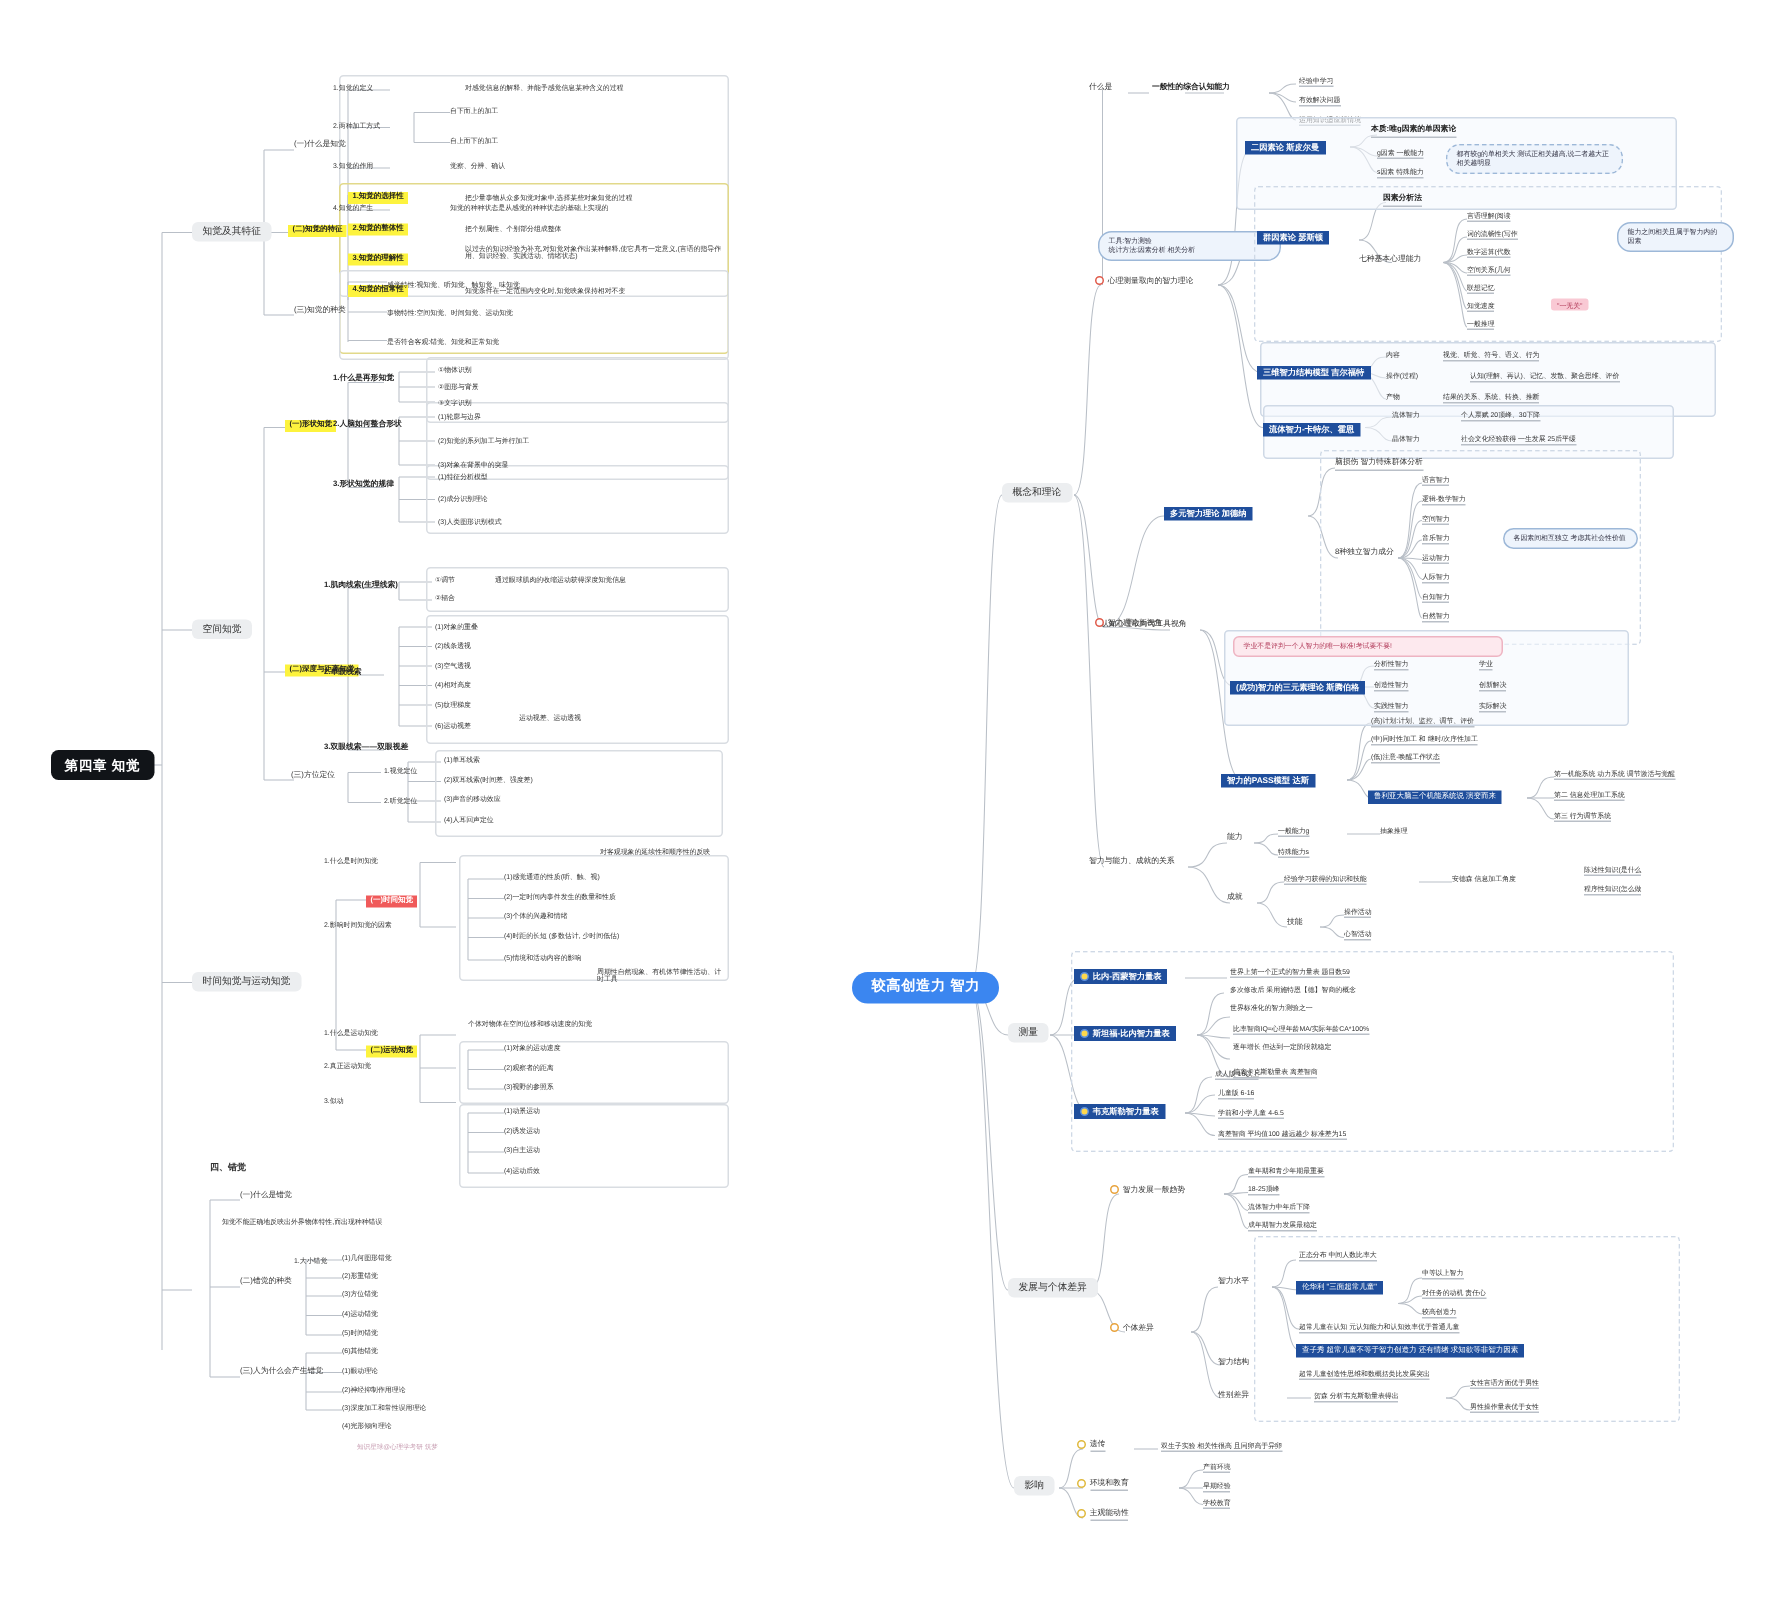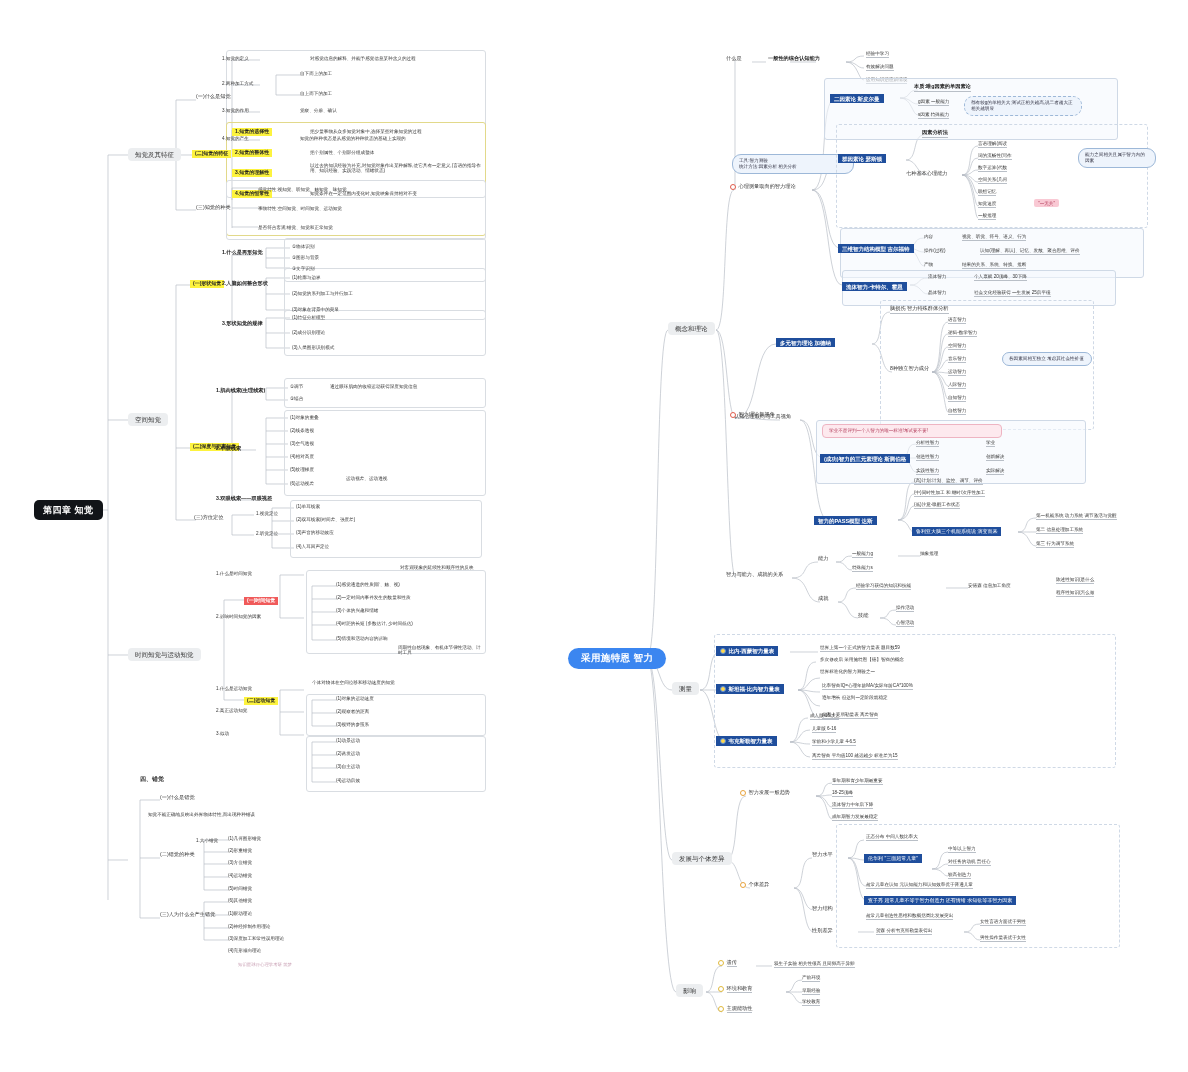--- a/index.html
+++ b/index.html
@@ -416,21 +416,21 @@
 <div class="node t" style="left:228px;top:898px;">(6)其他错觉</div>
 <div class="node t5" style="left:160px;top:912px;">(三)人为什么会产生错觉</div>
 
 <div class="node t" style="left:228px;top:911px;">(1)眼动理论</div>
 <div class="node t" style="left:228px;top:924px;">(2)神经抑制作用理论</div>
 <div class="node t" style="left:228px;top:936px;">(3)深度加工和常性误用理论</div>
 <div class="node t" style="left:228px;top:948px;">(4)完形倾向理论</div>
 
 <div class="watermark">知识星球@心理学考研 筑梦</div>
 
-<div class="node root-blue" style="left:568px;top:648px;">采用施特恩 智力</div>
+<div class="node root-blue" style="left:568px;top:648px;">较高创造力 智力</div>
 
 <div class="node lvl1" style="left:668px;top:322px;">概念和理论</div>
 <div class="node lvl1" style="left:672px;top:682px;">测量</div>
 <div class="node lvl1" style="left:672px;top:852px;">发展与个体差异</div>
 <div class="node lvl1" style="left:676px;top:984px;">影响</div>
 
 <div class="node t5" style="left:726px;top:56px;">什么是</div>
 <div class="node tb" style="left:768px;top:56px;">一般性的综合认知能力</div>
 <div class="node t underline" style="left:866px;top:51px;">经验中学习</div>
 <div class="node t underline" style="left:866px;top:64px;">有效解决问题</div>

